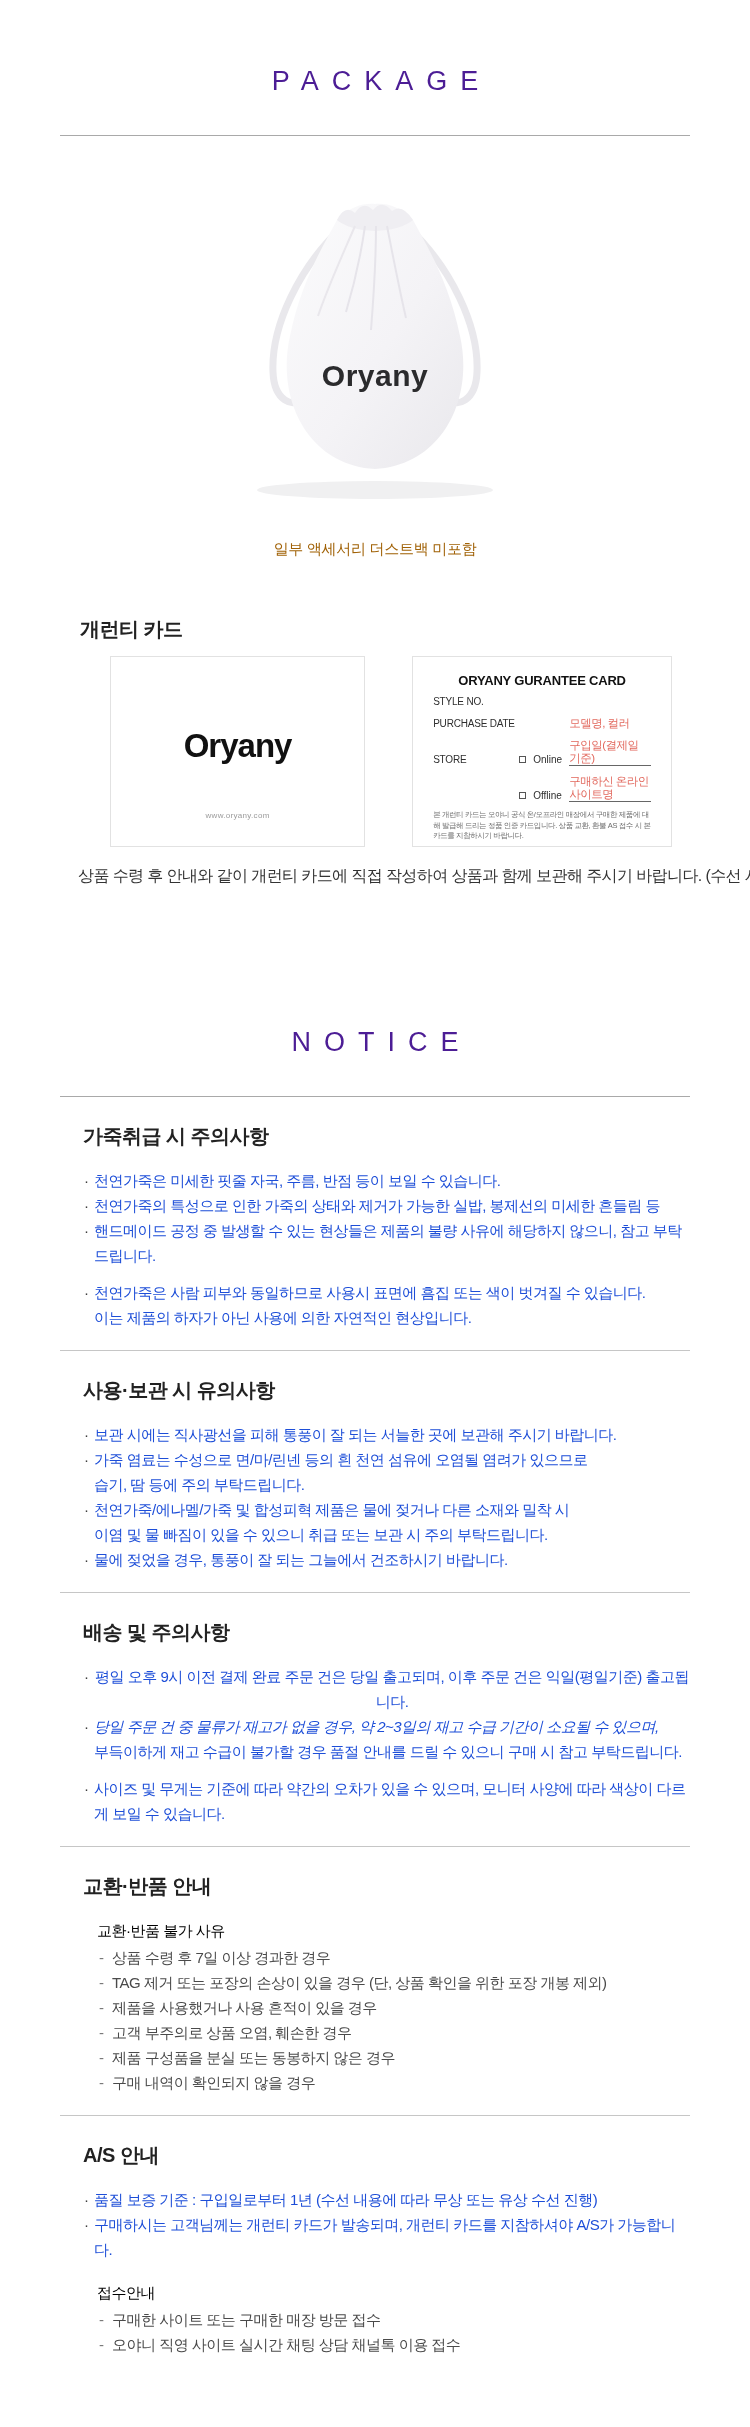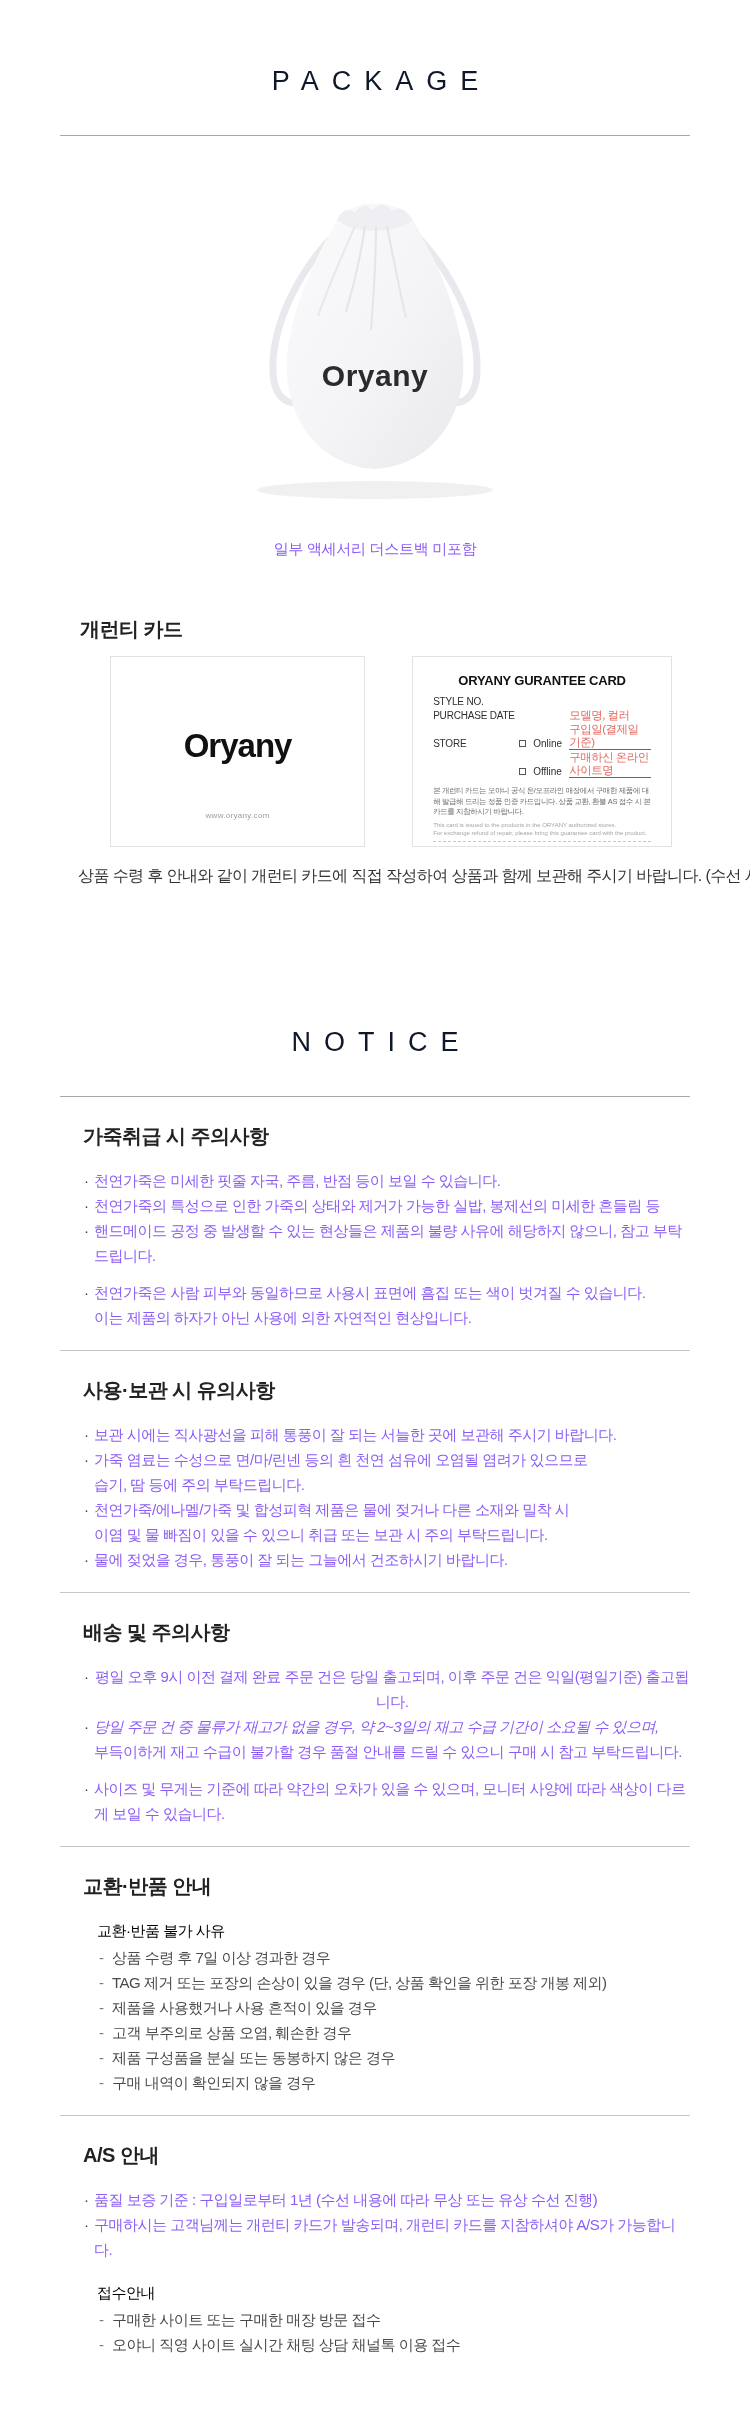--- a/index.html
+++ b/index.html
@@ -4,57 +4,57 @@
 <style>
   * { margin:0; padding:0; box-sizing:border-box; }
   html,body { background:#ffffff; }
   body {
     width:750px; height:2427px; overflow:hidden; margin:0 auto;
     font-family:"Liberation Sans","DejaVu Sans",sans-serif;
     color:#3c3c3c; -webkit-font-smoothing:antialiased;
   }
   .big-title {
     padding-top:66px; text-align:center; font-size:27px; font-weight:400;
-    letter-spacing:13px; padding-left:13px; color:#0f172a;
+    letter-spacing:13px; padding-left:13px; color:#4c1d95;
   }
   .title-divider { border:none; border-top:1px solid #a9a9a9; margin:38px 60px 0; }
   .divider { border:none; border-top:1px solid #c6c6c6; margin:0 60px; }
 
   
   .bag-wrap { width:320px; height:322px; margin:48px auto 0; }
-  .bag-caption { margin-top:34px; text-align:center; font-size:15px; color:#8b5cf6; letter-spacing:-0.3px; }
+  .bag-caption { margin-top:34px; text-align:center; font-size:15px; color:#a16207; letter-spacing:-0.3px; }
 
   
   .gtitle { margin:57px 60px 13px 80px; font-size:20px; font-weight:700; color:#222; letter-spacing:-0.5px; }
   .cards { margin:0 78px; display:flex; gap:15px; }
   .card { width:289px; height:191px; background:#fff; border:1px solid #e2e2e2; overflow:hidden;margin-left:32px; }
   .card-left { display:flex; flex-direction:column; align-items:center; }
   .card-left .logo { margin-top:70px; font-size:33px; font-weight:700; color:#111; letter-spacing:-1px; }
   .card-left .url { margin-top:auto; margin-bottom:26px; font-size:8px; color:#9b9b9b; letter-spacing:.3px; }
 
   .card-right { padding:16px 20px 0; }
   .gc-title { text-align:center; font-size:13px; font-weight:700; color:#111; letter-spacing:-0.2px; }
-  .gc-rows { margin-top:7px; display:grid; grid-template-columns:86px 14px 36px 1fr; row-gap:1px; align-items:end; }
+  .gc-rows { margin-top:7px; display:grid; grid-template-columns:86px 14px 36px 1fr; row-gap:9px; align-items:end; }
   .glabel { font-size:10px; color:#2e2e2e; line-height:13px; grid-column:1; letter-spacing:-0.2px; }
   .gbox { grid-column:2; width:7px; height:7px; border:1px solid #555; margin-bottom:3px; }
   .gchk { grid-column:3; font-size:10px; color:#2e2e2e; line-height:13px; }
   .gred { grid-column:4; font-size:11.5px; color:#e2685d; line-height:13px; letter-spacing:-0.5px; }
   .gline { border-bottom:1px solid #666; }
   .gc-fine { margin-top:8px; font-size:7.5px; line-height:10.5px; color:#6c6c6c; letter-spacing:-0.4px; }
   .gc-en { margin-top:3px; font-size:6px; line-height:8px; color:#a5a5a5; }
   .gc-dash { border:none; border-top:1px dashed #c8c8c8; margin:4px 0; }
 
   .card-note { margin:19px 55px 0 78px; font-size:16px; color:#333; letter-spacing:-0.6px; white-space:nowrap; }
   .notice-title-wrap { margin-top:140px; }
 
   
   .section { margin:0 60px; padding:26px 0 20px; }
   .sec-head { font-size:20px; font-weight:700; color:#222; margin:0 0 18px 23px; letter-spacing:-0.5px; }
   .group + .group { margin-top:12px; }
-  .bullet { position:relative; padding-left:34px; font-size:15px; line-height:25px; color:#8b5cf6; letter-spacing:-0.5px; }
+  .bullet { position:relative; padding-left:34px; font-size:15px; line-height:25px; color:#1d4ed8; letter-spacing:-0.5px; }
   .bullet::before { content:"·"; position:absolute; left:24px; top:0; color:#3d3d3d; }
   .bullet .cont { display:block; }
   .subhead { margin:18px 0 2px 37px; font-size:15px; line-height:25px; color:#000000; letter-spacing:-0.5px; }
   .dash { position:relative; padding-left:52px; font-size:15px; line-height:25px; color:#4a4a4a; letter-spacing:-0.5px; }
   .dash::before { content:"-"; position:absolute; left:39px; top:0; color:#7a7a7a; }
 </style>
 </head>
 <body>
 
 <div class="big-title">PACKAGE</div>

